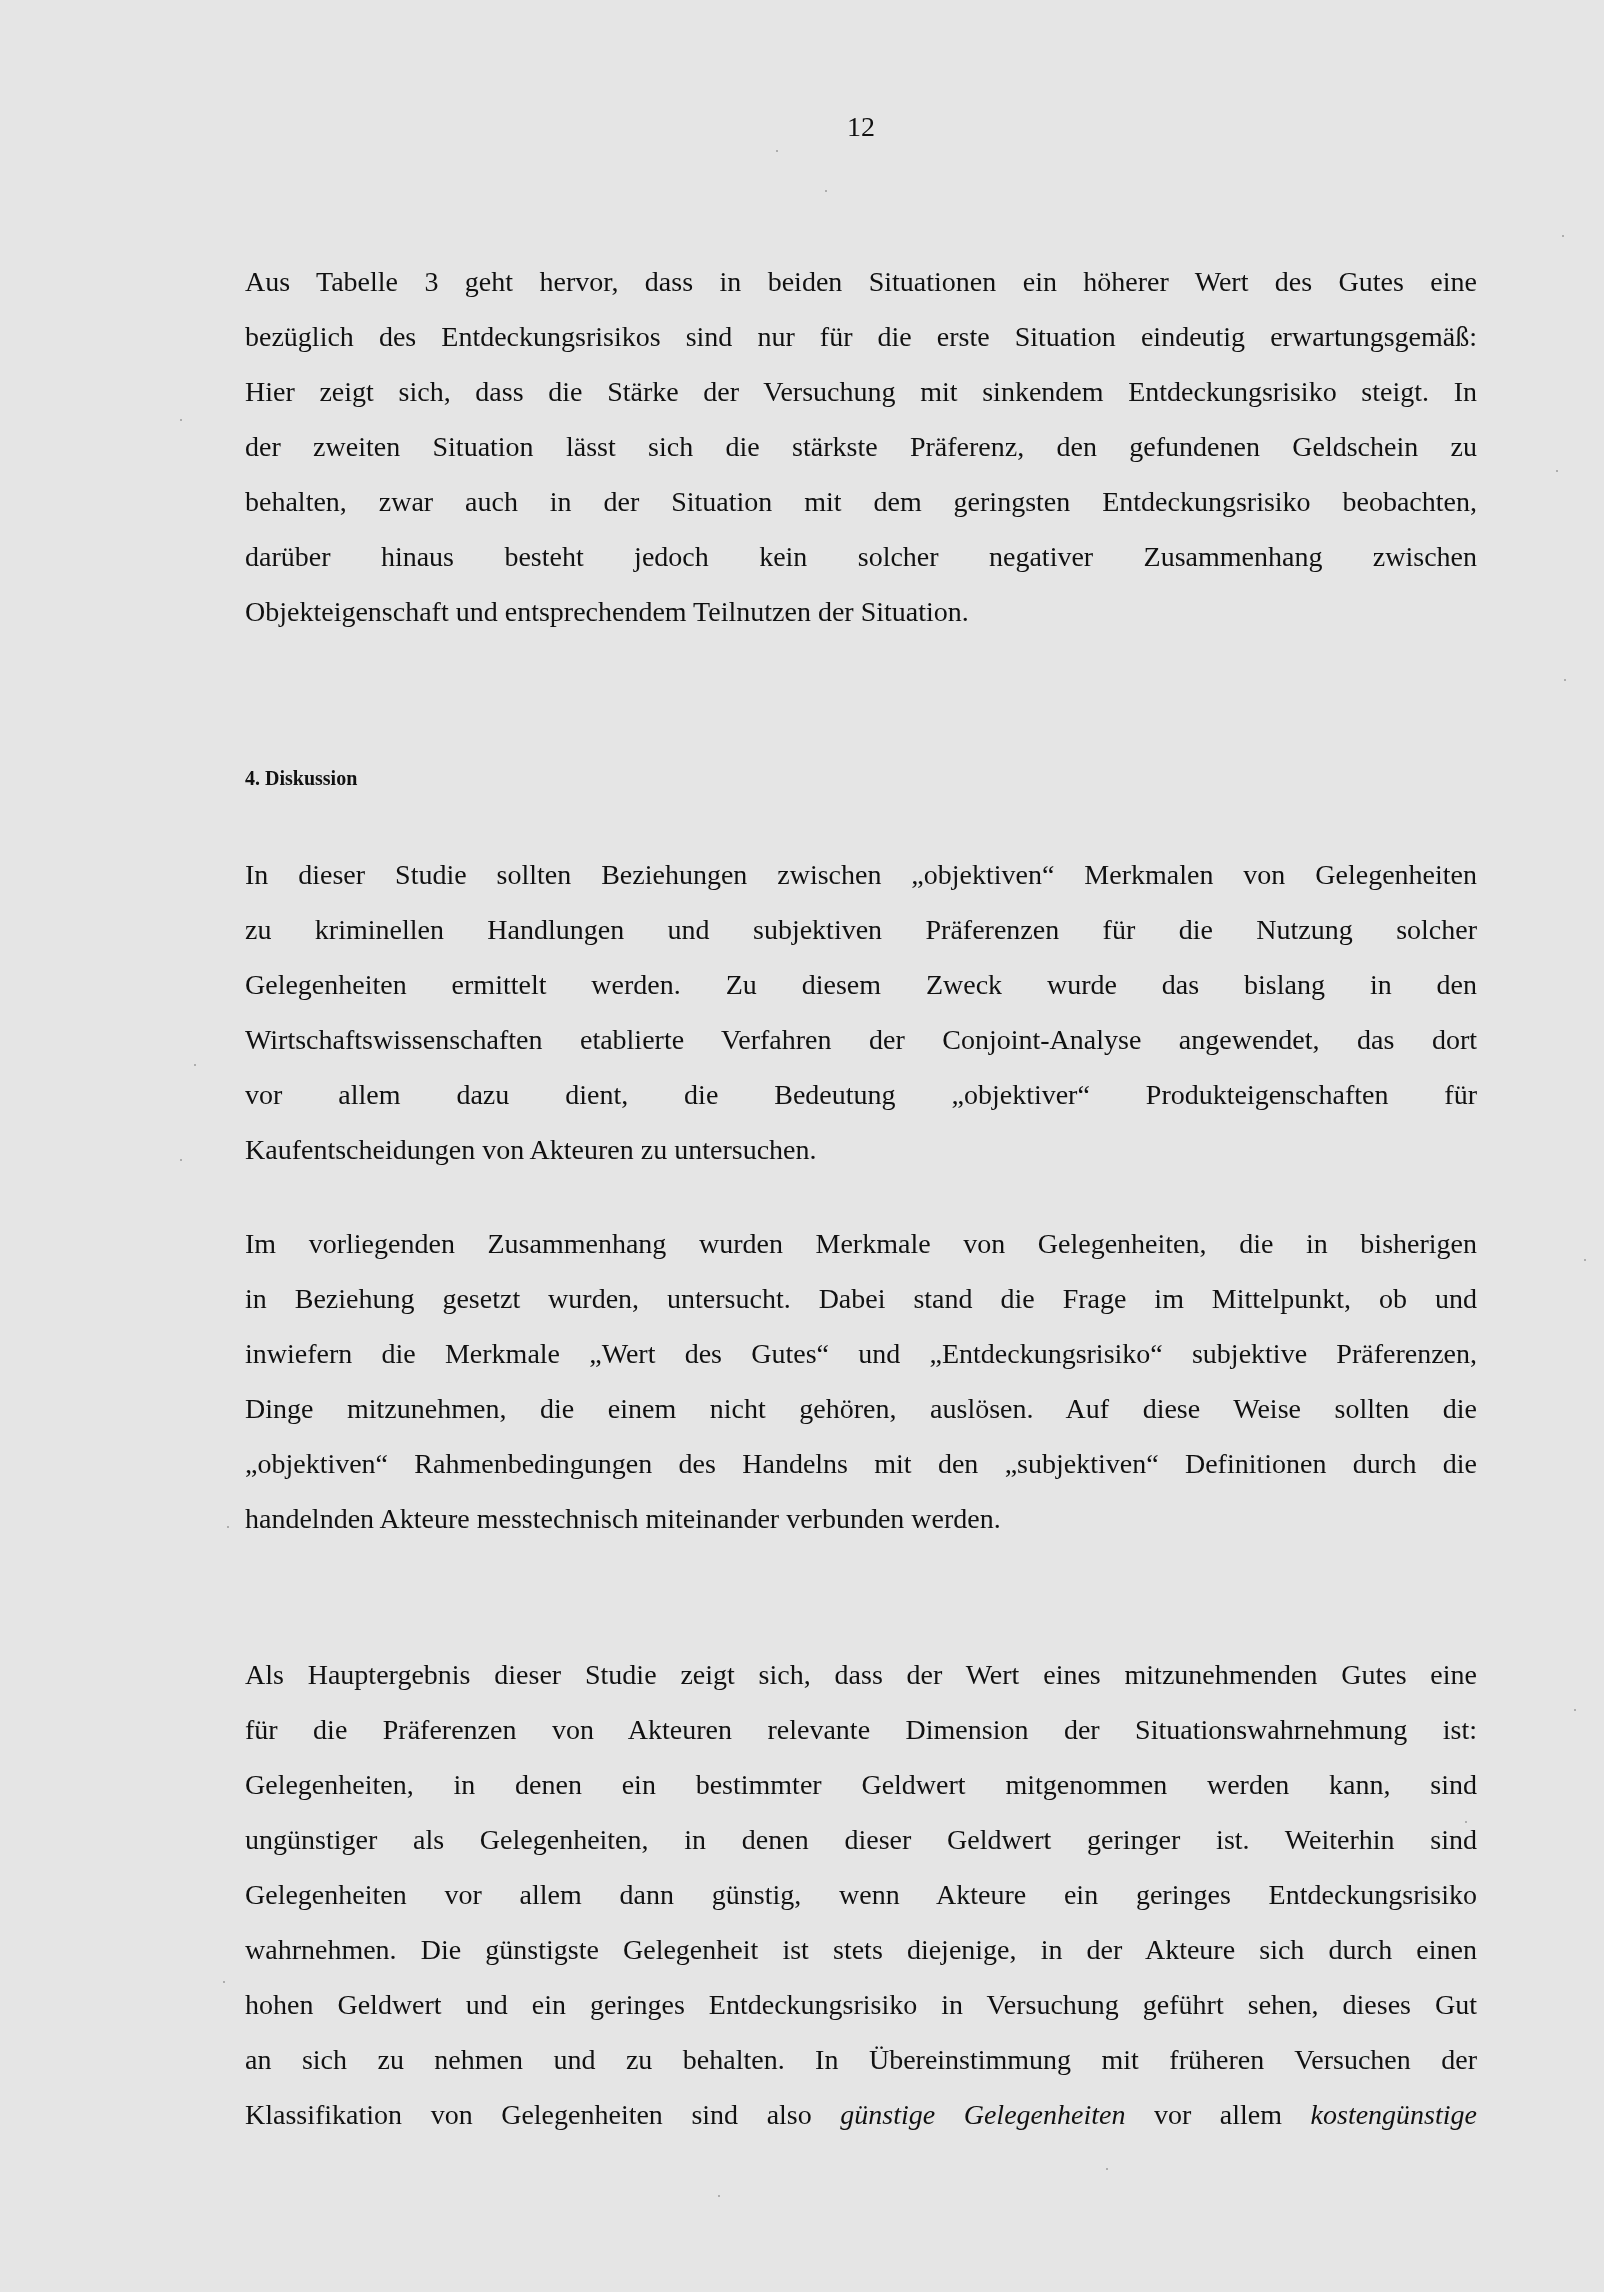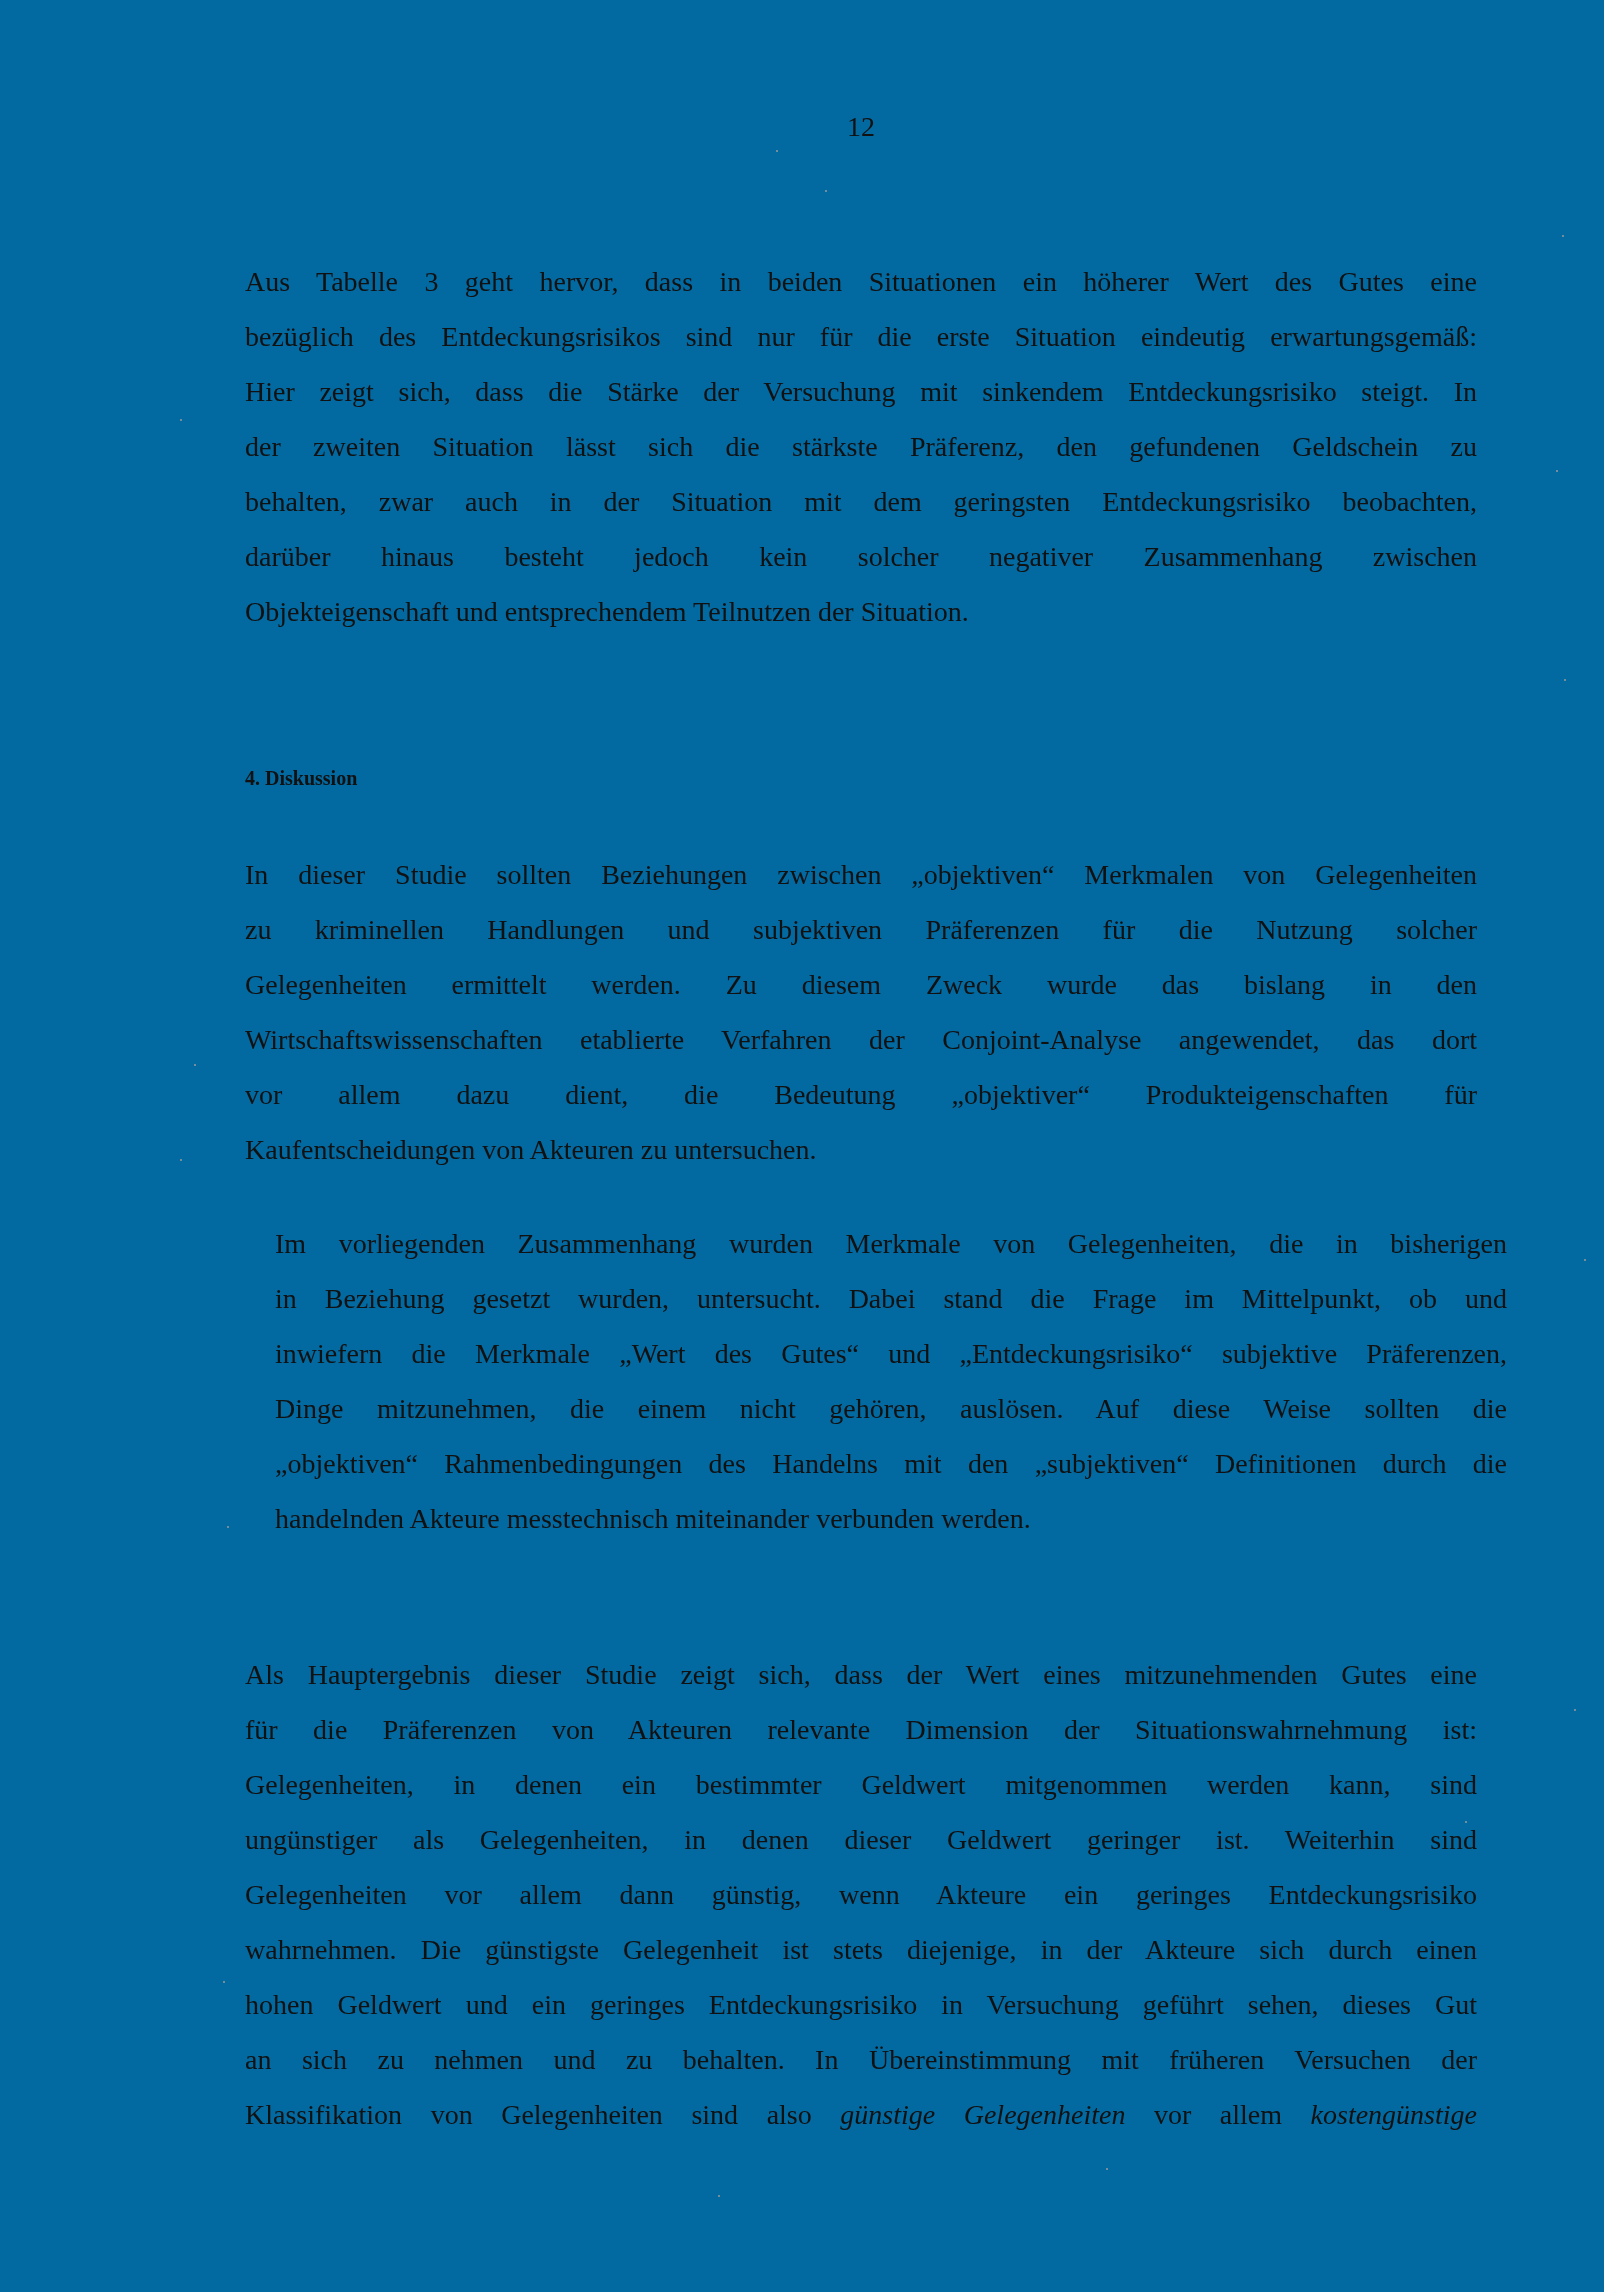--- a/index.html
+++ b/index.html
@@ -13,21 +13,21 @@
       position: relative;
       overflow: hidden;
       font-family: "Liberation Serif", "DejaVu Serif", serif;
       color: #111111;
     }
     .page {
       position: absolute;
       left: 0; top: 0;
       width: 1604px;
       height: 2293px;
-      background: #0369a1;
+      background: #e5e5e5;
     }
     .page-number {
       position: absolute;
       top: 109px;
       left: 0;
       width: 1722px;
       text-align: center;
       font-size: 28px;
       line-height: 35px;
     }
@@ -86,21 +86,21 @@
 
   <div class="text-block" style="top:847px;">
     <span class="line">In dieser Studie sollten Beziehungen zwischen „objektiven“ Merkmalen von Gelegenheiten</span>
     <span class="line">zu kriminellen Handlungen und subjektiven Präferenzen für die Nutzung solcher</span>
     <span class="line">Gelegenheiten ermittelt werden. Zu diesem Zweck wurde das bislang in den</span>
     <span class="line">Wirtschaftswissenschaften etablierte Verfahren der Conjoint-Analyse angewendet, das dort</span>
     <span class="line">vor allem dazu dient, die Bedeutung „objektiver“ Produkteigenschaften für</span>
     <span class="line last">Kaufentscheidungen von Akteuren zu untersuchen.</span>
   </div>
 
-  <div class="text-block" style="top:1216px;margin-left:30px;">
+  <div class="text-block" style="top:1216px;">
     <span class="line">Im vorliegenden Zusammenhang wurden Merkmale von Gelegenheiten, die in bisherigen</span>
     <span class="line">in Beziehung gesetzt wurden, untersucht. Dabei stand die Frage im Mittelpunkt, ob und</span>
     <span class="line">inwiefern die Merkmale „Wert des Gutes“ und „Entdeckungsrisiko“ subjektive Präferenzen,</span>
     <span class="line">Dinge mitzunehmen, die einem nicht gehören, auslösen. Auf diese Weise sollten die</span>
     <span class="line">„objektiven“ Rahmenbedingungen des Handelns mit den „subjektiven“ Definitionen durch die</span>
     <span class="line last">handelnden Akteure messtechnisch miteinander verbunden werden.</span>
   </div>
 
   <div class="text-block" style="top:1647px;">
     <span class="line">Als Hauptergebnis dieser Studie zeigt sich, dass der Wert eines mitzunehmenden Gutes eine</span>

